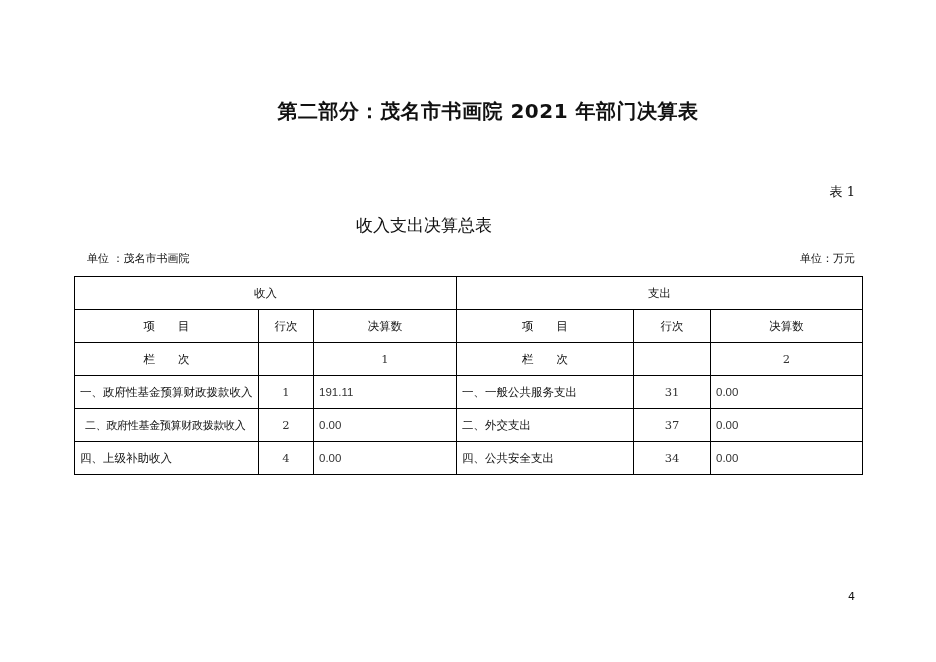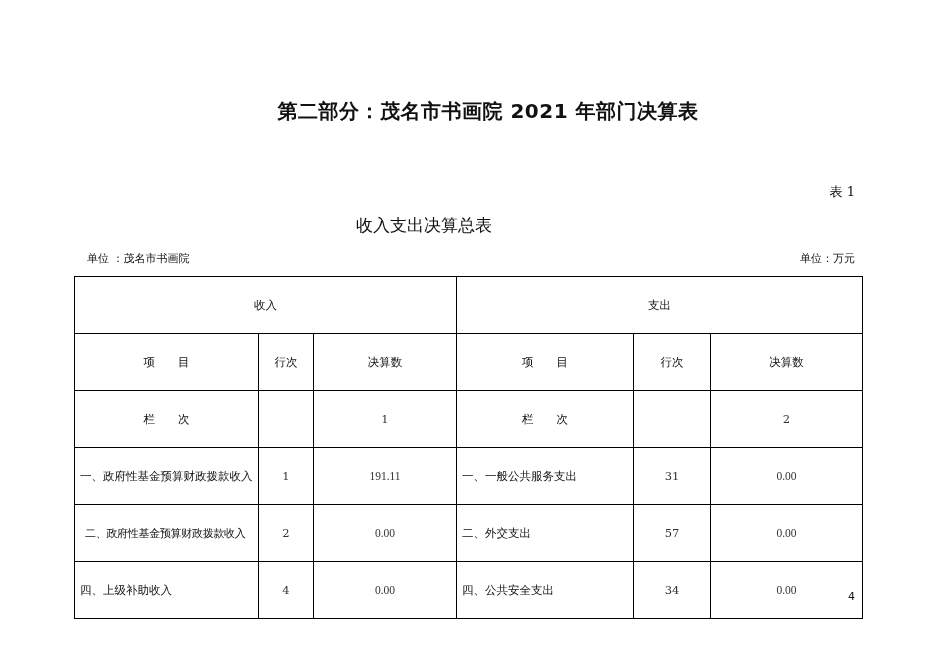--- a/index.html
+++ b/index.html
@@ -8,24 +8,24 @@
   .title { position:absolute; left:0; width:976px; top:98px; text-align:center;
            font-size:20px; font-weight:bold; letter-spacing:0.5px; }
   .table-no { position:absolute; right:81px; top:183px; font-size:13px;
               font-family:"DejaVu Serif", "Liberation Serif", serif; }
   .subtitle { position:absolute; left:0; width:848px; top:214px; text-align:center;
               font-size:17px; font-weight:normal; }
   .unit-left { position:absolute; left:87px; top:251px; font-size:11px; }
   .unit-right { position:absolute; right:81px; top:251px; font-size:11px; }
   table.main { position:absolute; left:74px; top:276px; border-collapse:collapse;
                table-layout:fixed; width:788px; font-size:11.5px; }
-  table.main td { border:1.5px solid #000; padding:12px 5px; height:32px;
+  table.main td { border:1.5px solid #000; padding:0 5px; height:32px;
                   vertical-align:middle; overflow:hidden; }
   .c { text-align:center; }
-  .r { text-align:center; font-family:Liberation Serif, serif; color:#333; }
+  .r { text-align:left; font-family:Liberation Sans, sans-serif; color:#333; }
   .num { text-align:center; font-family:"DejaVu Serif", "Liberation Serif", serif; color:#333; }
   .tall td { height:67px; }
   .wrap { line-height:35px; word-break:break-all; }
   .page-no { position:absolute; left:848px; top:590px; font-size:11px; }
 </style>
 </head>
 <body>
 
 <div class="title">第二部分：茂名市书画院 2021 年部门决算表</div>
 <div class="table-no">表 1</div>
@@ -69,21 +69,21 @@
     <td class="r">191.11</td>
     <td>一、一般公共服务支出</td>
     <td class="num">31</td>
     <td class="r">0.00</td>
   </tr>
   <tr>
     <td style="padding:0 10px;font-size:11px;letter-spacing:-0.3px;">二、政府性基金预算财政拨款收入</td>
     <td class="num">2</td>
     <td class="r">0.00</td>
     <td>二、外交支出</td>
-    <td class="num">57</td>
+    <td class="num">37</td>
     <td class="r">0.00</td>
   </tr>
   <tr>
     <td>四、上级补助收入</td>
     <td class="num">4</td>
     <td class="r">0.00</td>
     <td>四、公共安全支出</td>
     <td class="num">34</td>
     <td class="r">0.00</td>
   </tr>

